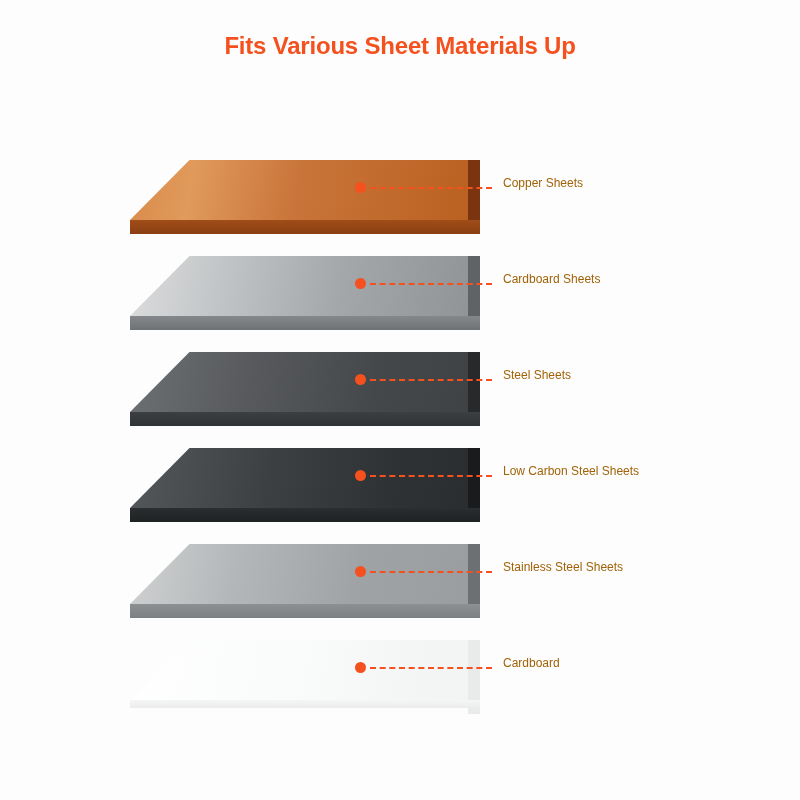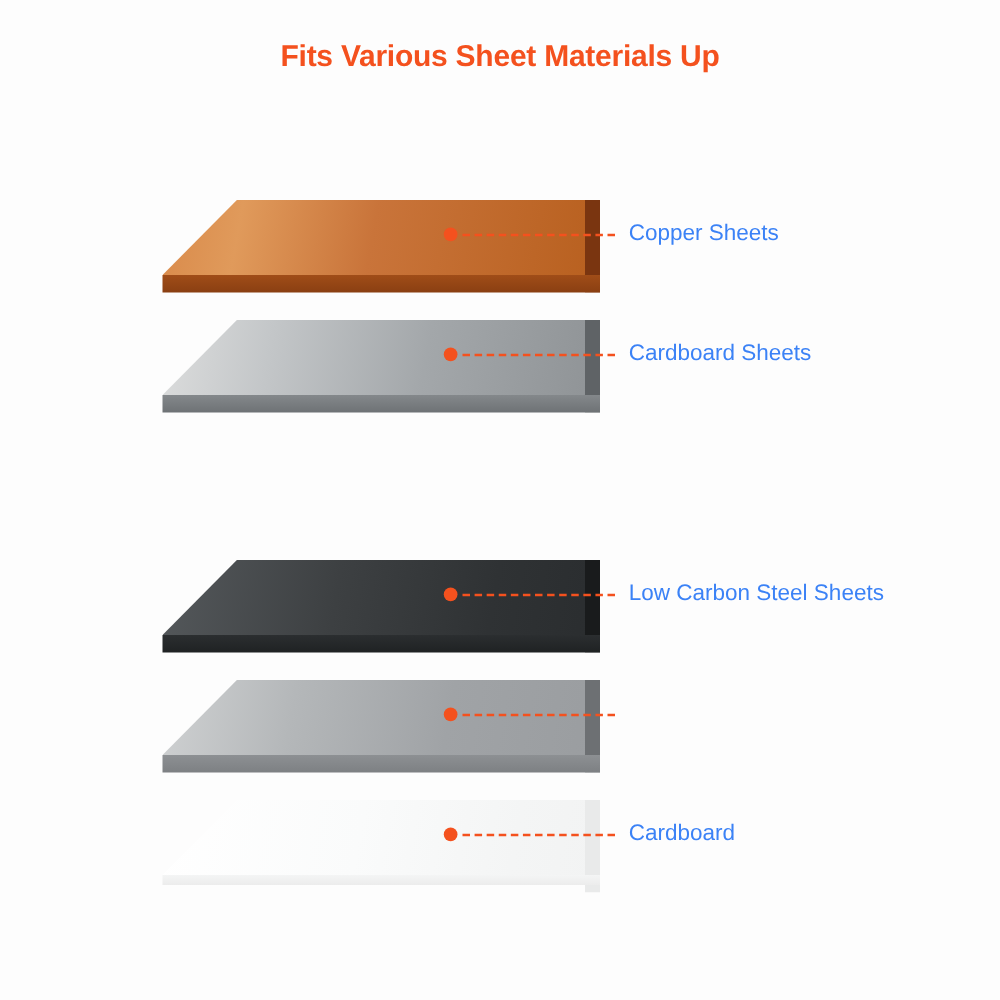--- a/index.html
+++ b/index.html
@@ -102,22 +102,22 @@
     top: 27px;
     left: 370px;
     width: 122px;
     height: 0;
     border-top: 2px dashed #f4511e;
   }
   .label {
     position: absolute;
     left: 503px;
     top: 16px;
-    font-size: 18px;
-    color: #3b82f6;
+    font-size: 12px;
+    color: #a16207;
     white-space: nowrap;
   }
 </style>
 </head>
 <body>
 
 <div class="page">
 
   <div class="title">
     <span class="line">Fits Various Sheet Materials Up</span>
@@ -140,40 +140,51 @@
       <div class="sheet">
         <div class="face-top" style="background:linear-gradient(100deg,#dcdddd 0%,#c3c6c8 25%,#a3a7aa 60%,#8f9396 100%);"></div>
         <div class="face-side" style="background:#5f6366;"></div>
         <div class="face-front" style="background:linear-gradient(180deg,#84888b 0%,#6e7275 100%);"></div>
       </div>
       <div class="dot"></div>
       <div class="leader"></div>
       <div class="label">Cardboard Sheets</div>
     </div>
 
+    <div class="row" style="top:192px;">
+      <div class="sheet">
+        <div class="face-top" style="background:linear-gradient(100deg,#6d7073 0%,#57595c 35%,#45484a 70%,#3f4244 100%);"></div>
+        <div class="face-side" style="background:#27292b;"></div>
+        <div class="face-front" style="background:linear-gradient(180deg,#3c3f41 0%,#303335 100%);"></div>
+      </div>
+      <div class="dot"></div>
+      <div class="leader"></div>
+      <div class="label">Steel Sheets</div>
+    </div>
 
     <div class="row" style="top:288px;">
       <div class="sheet">
         <div class="face-top" style="background:linear-gradient(100deg,#54585b 0%,#3d4042 40%,#2f3234 75%,#2a2d2f 100%);"></div>
         <div class="face-side" style="background:#191b1c;"></div>
         <div class="face-front" style="background:linear-gradient(180deg,#2b2e30 0%,#1f2223 100%);"></div>
       </div>
       <div class="dot"></div>
       <div class="leader"></div>
       <div class="label">Low Carbon Steel Sheets</div>
     </div>
 
     <div class="row" style="top:384px;">
       <div class="sheet">
         <div class="face-top" style="background:linear-gradient(100deg,#cfd1d2 0%,#b4b7b9 30%,#a0a3a6 65%,#9a9da0 100%);"></div>
         <div class="face-side" style="background:#6d7073;"></div>
         <div class="face-front" style="background:linear-gradient(180deg,#8d9093 0%,#7d8083 100%);"></div>
       </div>
       <div class="dot"></div>
       <div class="leader"></div>
+      <div class="label">Stainless Steel Sheets</div>
     </div>
 
     <div class="row" style="top:480px;">
       <div class="sheet">
         <div class="face-top" style="background:linear-gradient(100deg,#ffffff 0%,#fafbfb 45%,#f4f5f5 80%,#f2f3f3 100%);"></div>
         <div class="face-side" style="background:#e9eaea;"></div>
         <div class="face-front" style="background:linear-gradient(180deg,#f4f5f5 0%,#ececec 100%);height:8px;"></div>
       </div>
       <div class="dot"></div>
       <div class="leader"></div>

